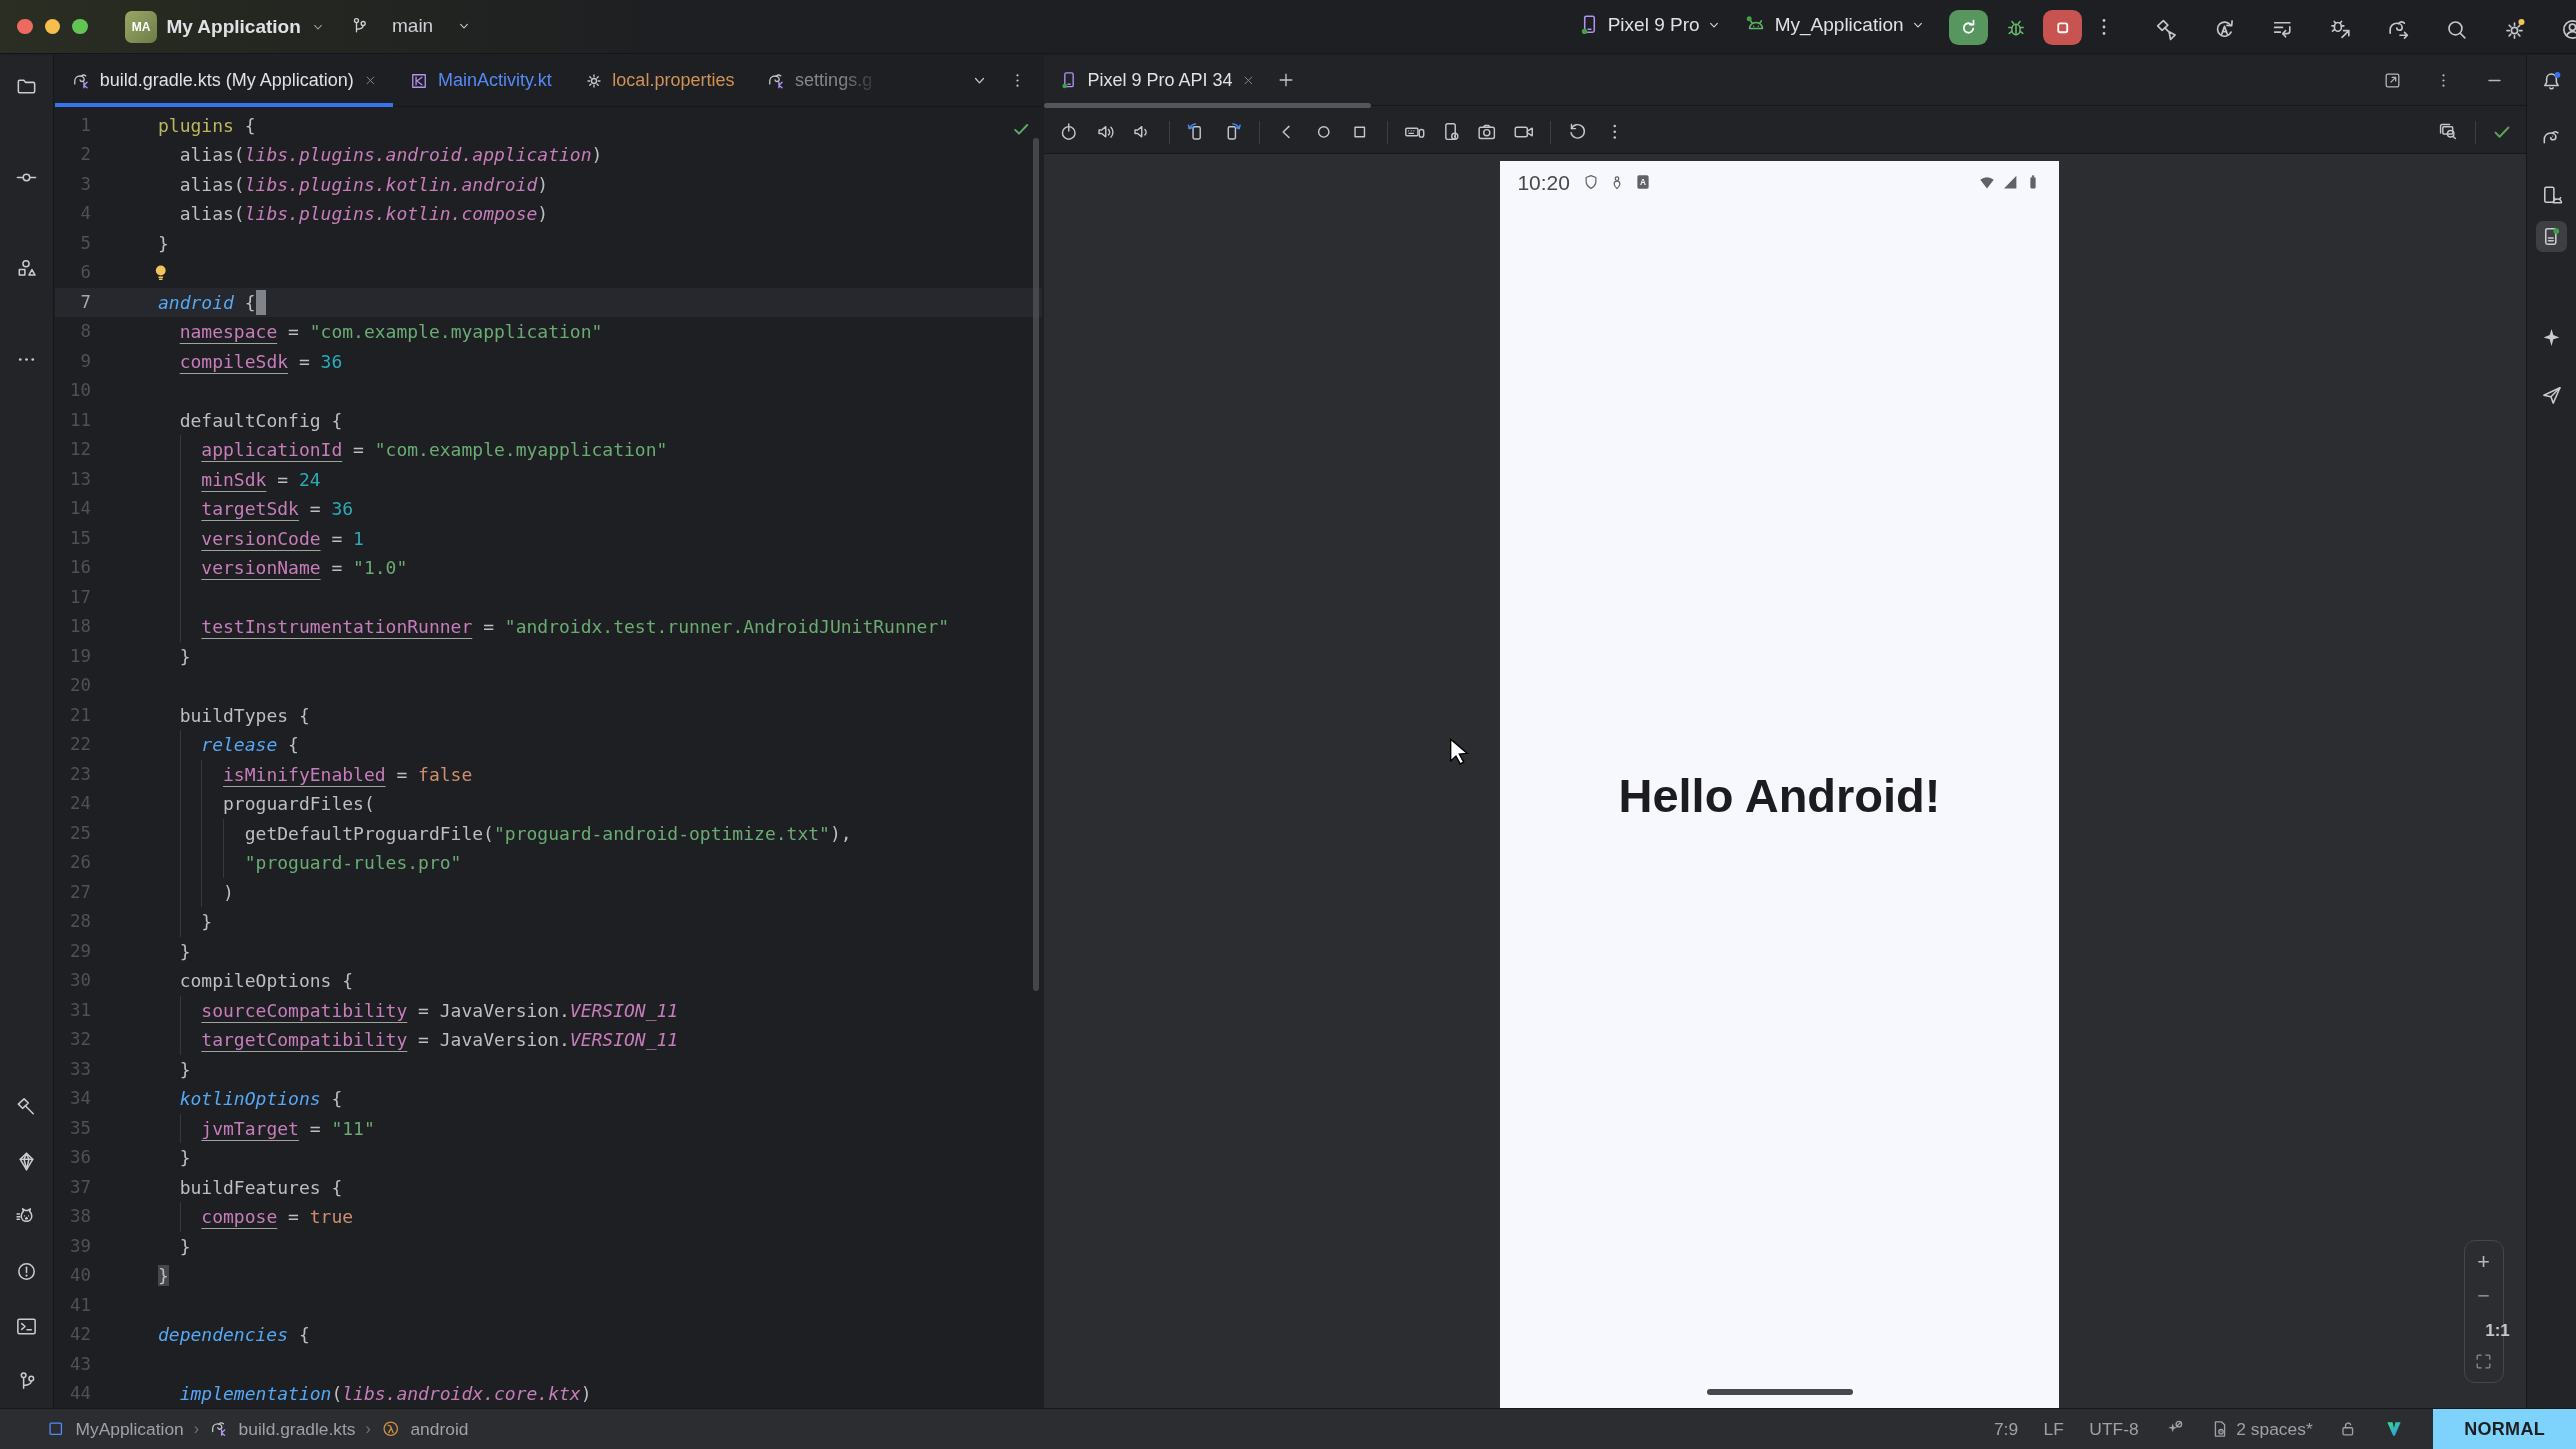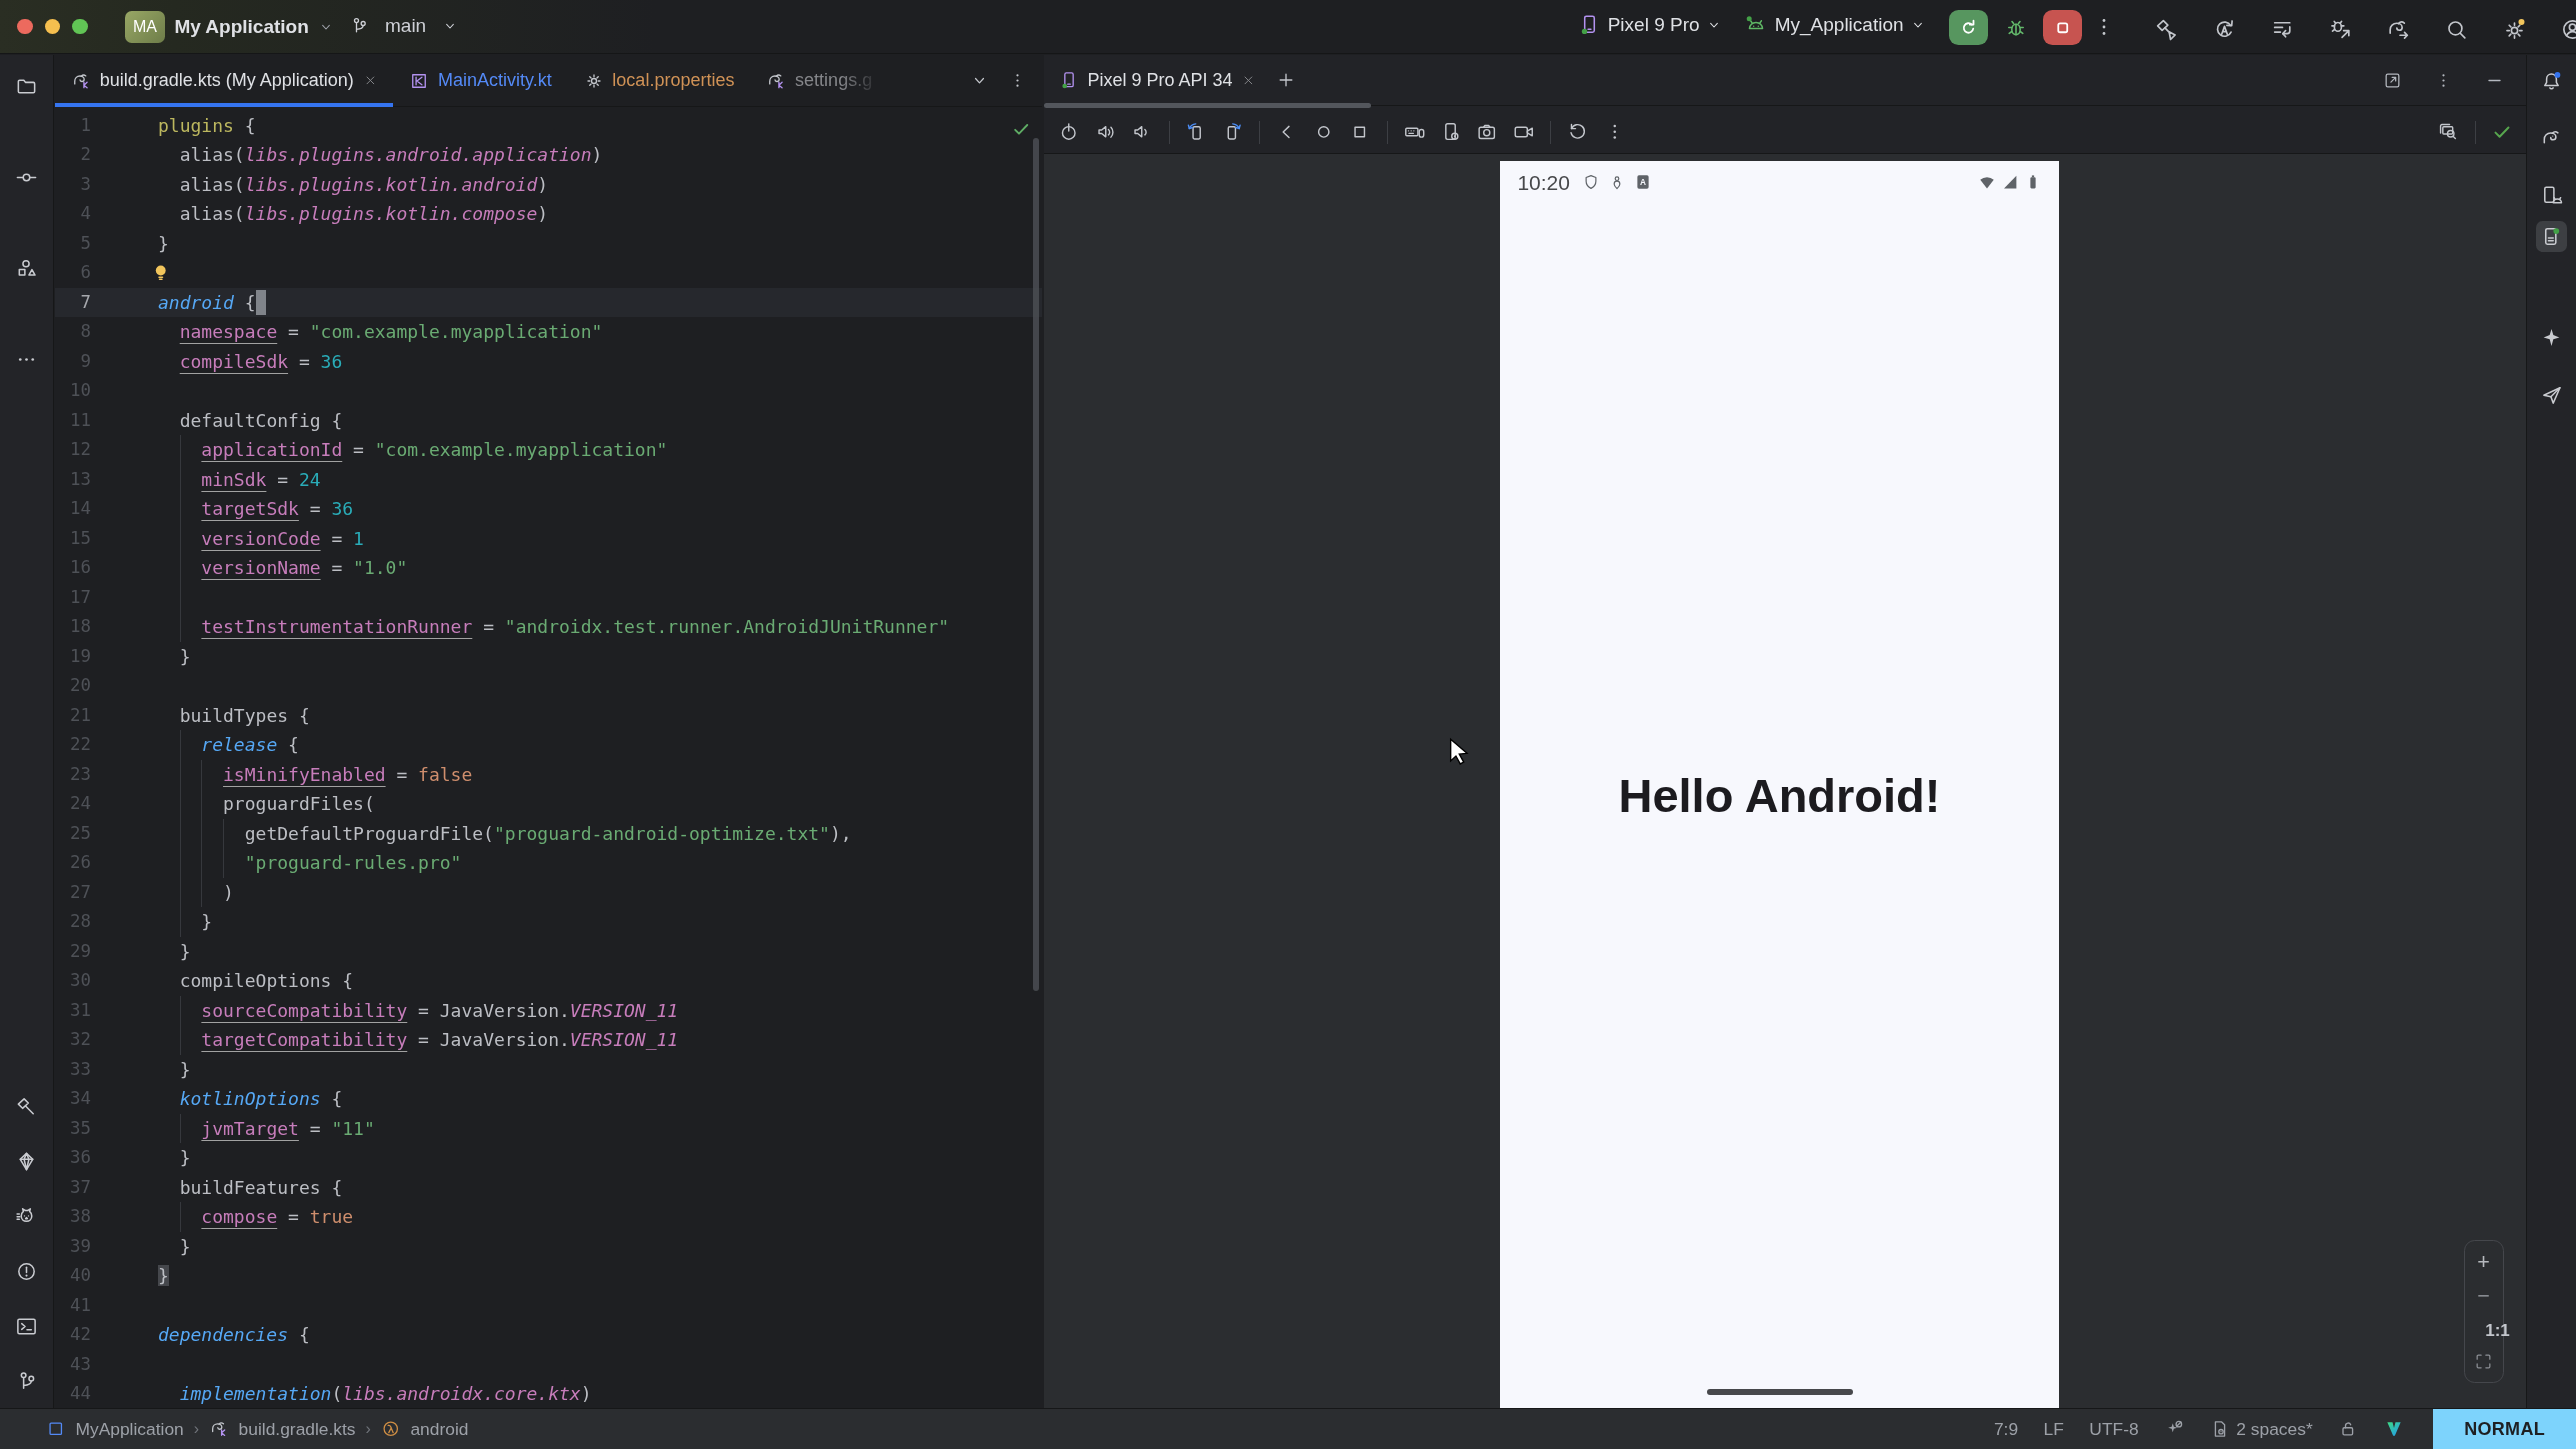--- a/index.html
+++ b/index.html
@@ -14,24 +14,24 @@
             stroke-width:1.6; stroke-linecap:round; stroke-linejoin:round; }
 
   
   #titlebar { position:absolute; left:0; top:0; right:0; height:54px;
     background:linear-gradient(90deg,#2a2e23 0px,#252920 174px,#1e1f22 657px,#1e1f22 100%);
     border-bottom:0.7px solid #151617; }
   #traffic { position:absolute; left:17.4px; top:19px; display:flex; gap:12px; }
   .tl { width:15.4px; height:15.4px; border-radius:50%; }
   .tl.r{background:#ec6a5e}.tl.y{background:#f5bf4f}.tl.g{background:#61c455}
   #proj { position:absolute; left:125px; top:11.4px; display:flex; align-items:center; gap:9.4px; }
-  #proj-badge { width:40px; height:32px; border-radius:6.7px; display:flex; align-items:center; justify-content:center;
-    background:linear-gradient(135deg,#98a765,#6e7d49); color:#fff; font-weight:400; font-size:16px; }
+  #proj-badge { width:32px; height:32px; border-radius:6.7px; display:flex; align-items:center; justify-content:center;
+    background:linear-gradient(135deg,#98a765,#6e7d49); color:#fff; font-weight:700; font-size:12px; }
   #proj-name { font-size:19px; color:#dfe1e5; font-weight:600; }
-  #branch { position:absolute; left:349px; top:14.8px; display:flex; align-items:center; gap:16px; }
+  #branch { position:absolute; left:349px; top:14.8px; display:flex; align-items:center; gap:23px; }
   #branch span { font-size:19px; color:#ced0d6; }
   .chev { width:16px; height:16px; color:#9da0a8; }
   #device-sel { position:absolute; left:1578px; top:13.4px; display:flex; align-items:center; gap:6.7px; }
   #device-sel span, #runcfg span { font-size:19px; color:#dfe1e5; }
   #runcfg { position:absolute; left:1744px; top:13.4px; display:flex; align-items:center; gap:6.7px; }
   .tb-btn { position:absolute; top:10px; width:39px; height:35px; border-radius:9.4px;
     display:flex; align-items:center; justify-content:center; }
   #run-btn { left:1949px; background:#57965f; } #run-btn .ic{color:#fff;}
   #debug-btn { left:1996px; background:transparent; } #debug-btn .ic{color:#63b86b; width:24px; height:24px;}
   #stop-btn { left:2043px; background:#c75450; } #stop-btn .ic{color:#fff;}

